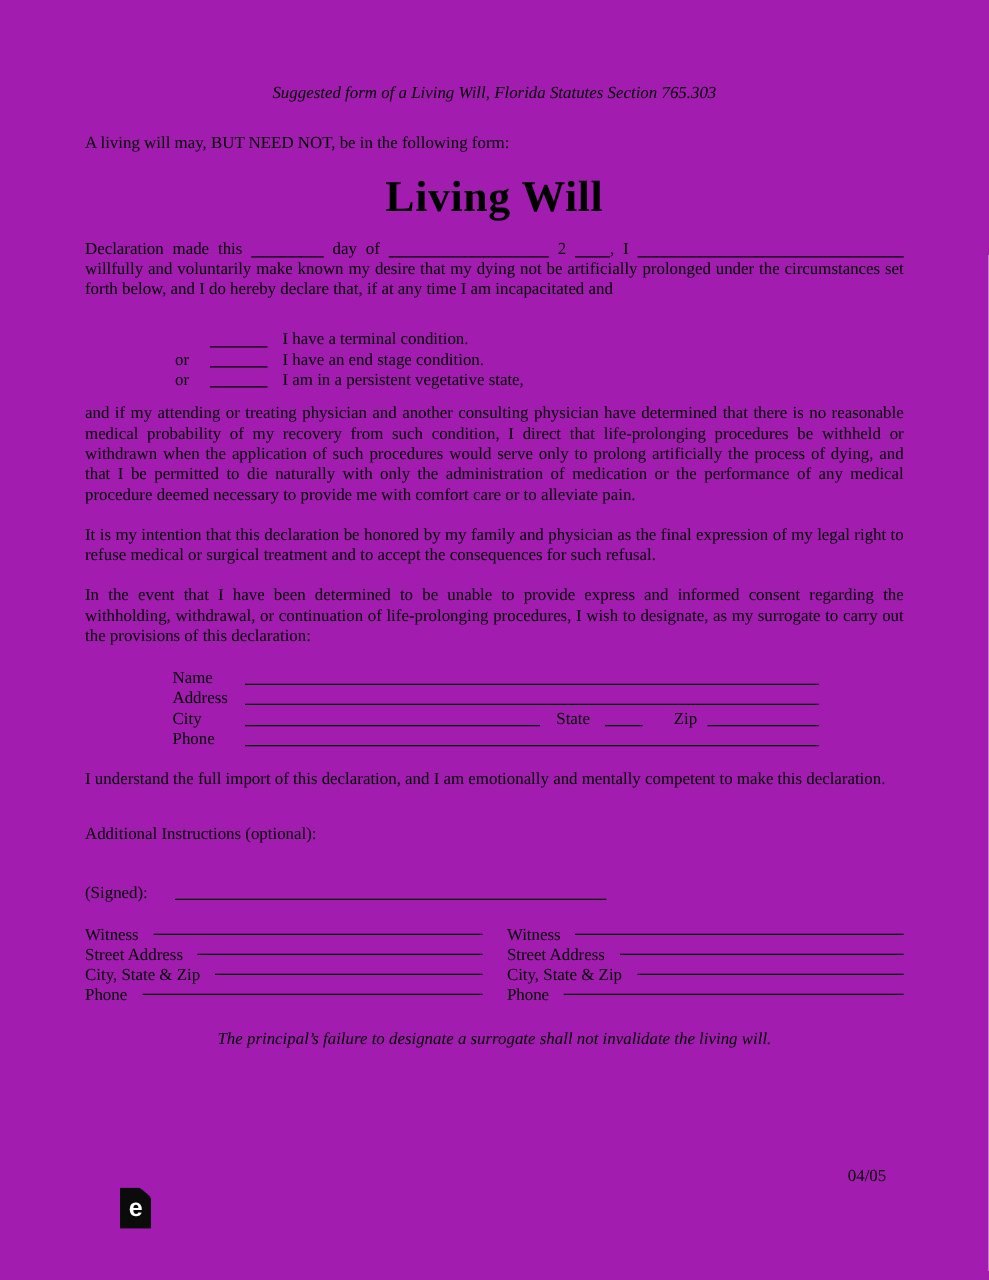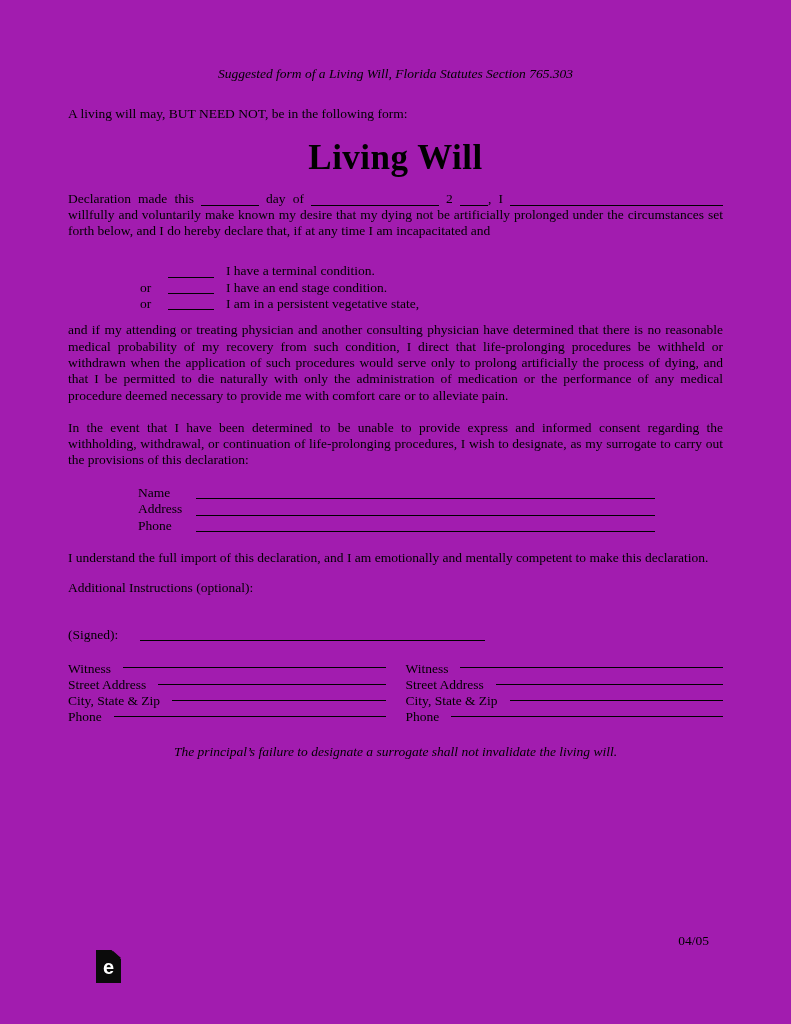--- a/index.html
+++ b/index.html
@@ -22,21 +22,21 @@
   .p-physician{margin-top:10px;}
   .fields{margin:16px 68px 0 70px;}
   .f-row{display:flex;align-items:flex-end;height:16.5px;}
   .f-label{width:58px;white-space:nowrap;}
   .f-line{flex:1;border-bottom:1.4px solid #000;margin-bottom:2px;}
   .f-line.fixed1{flex:0 0 236px;}
   .f-mid{white-space:nowrap;}
   .ml13{margin-left:13px;} .ml12{margin-left:12px;} .ml25{margin-left:25px;} .ml8{margin-left:8px;}
   .st-blank{flex:0 0 30px;border-bottom:1.4px solid #000;margin-bottom:2px;}
   .p-competent{margin-top:16px;}
-  .p-additional{margin-top:13px;}
+  .p-additional{margin-top:27px;}
   .signed-row{display:flex;align-items:flex-end;height:17px;width:417px;margin-top:30px;}
   .signed-label{width:72px;white-space:nowrap;}
   .witness-cols{display:flex;gap:20px;margin-top:18px;}
   .w-col{flex:1;min-width:0;}
   .w-row{display:flex;align-items:center;height:16.2px;}
   .w-label{white-space:nowrap;padding-right:12px;}
   .w-line{flex:1;border-bottom:1.4px solid #000;margin-bottom:2px;}
   .foot-note{margin-top:18px;text-align:center;font-style:italic;}
   .foot-note.second{margin-top:17px;}
   .page-code{position:absolute;right:82px;top:933px;}
@@ -84,31 +84,40 @@
       </div>
       <div class="c-row">
         <span class="c-or">or</span>
         <span class="c-blank"></span>
         <span class="c-text">I am in a persistent vegetative state,</span>
       </div>
     </div>
 
     <p class="body just p-physician">and if my attending or treating physician and another consulting physician have determined that there is no reasonable medical probability of my recovery from such condition, I direct that life-prolonging procedures be withheld or withdrawn when the application of such procedures would serve only to prolong artificially the process of dying, and that I be permitted to die naturally with only the administration of medication or the performance of any medical procedure deemed necessary to provide me with comfort care or to alleviate pain.</p>
 
+    <p class="body just">It is my intention that this declaration be honored by my family and physician as the final expression of my legal right to refuse medical or surgical treatment and to accept the consequences for such refusal.</p>
 
     <p class="body just">In the event that I have been determined to be unable to provide express and informed consent regarding the withholding, withdrawal, or continuation of life-prolonging procedures, I wish to designate, as my surrogate to carry out the provisions of this declaration:</p>
 
     <div class="fields">
       <div class="f-row">
         <span class="f-label">Name</span>
         <span class="f-line"></span>
       </div>
       <div class="f-row">
         <span class="f-label">Address</span>
         <span class="f-line"></span>
+      </div>
+      <div class="f-row">
+        <span class="f-label">City</span>
+        <span class="f-line fixed1"></span>
+        <span class="f-mid ml13">State</span>
+        <span class="st-blank ml12"></span>
+        <span class="f-mid ml25">Zip</span>
+        <span class="f-line ml8"></span>
       </div>
       <div class="f-row">
         <span class="f-label">Phone</span>
         <span class="f-line"></span>
       </div>
     </div>
 
     <p class="body just p-competent">I understand the full import of this declaration, and I am emotionally and mentally competent to make this declaration.</p>
 
     <p class="p-additional">Additional Instructions (optional):</p>

